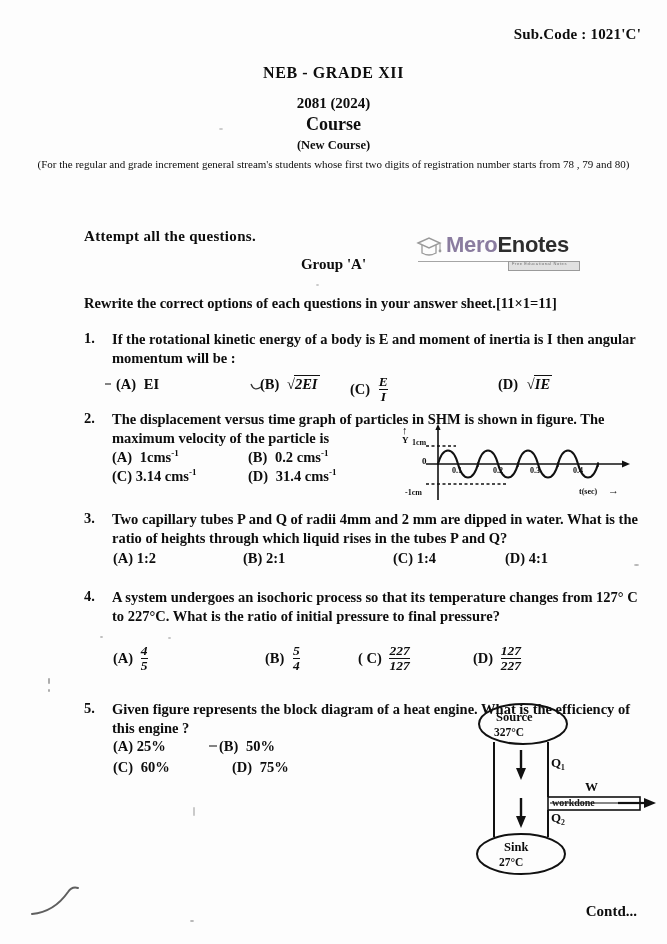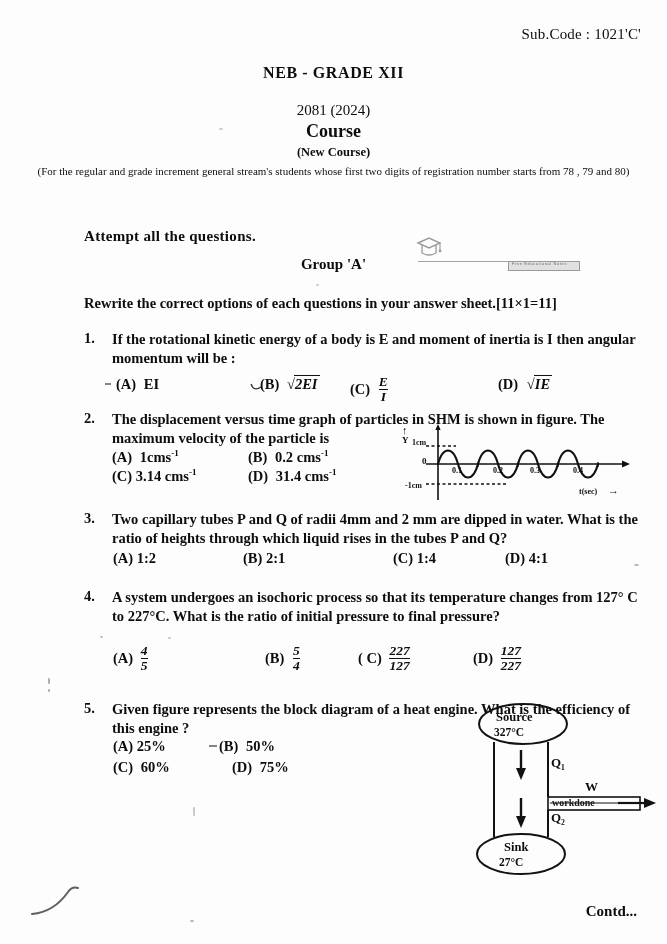--- a/index.html
+++ b/index.html
@@ -15,29 +15,29 @@
     overflow: hidden;
     font-family: "Liberation Serif", "DejaVu Serif", serif;
     color: #0d0d0d;
     -webkit-font-smoothing: none;
   }
   .abs { position: absolute; }
 
   
   #subcode {
     top: 26px; right: 26px;
-    font-size: 15px; font-weight: normal;
+    font-size: 15px; font-weight: bold;
     letter-spacing: .2px;
   }
   #title-block {
     top: 64px; left: 0; width: 667px;
     text-align: center;
   }
   #title-block .l1 { font-size: 16px; font-weight: bold; letter-spacing: .6px; }
-  #title-block .l2 { font-size: 15px; font-weight: normal; margin-top: 20px; }
+  #title-block .l2 { font-size: 15px; font-weight: bold; margin-top: 13px; }
   #title-block .l3 { font-size: 18px; font-weight: bold; margin-top: 2px; }
   #title-block .l4 { font-size: 12.5px; font-weight: bold; margin-top: 3px; }
   #title-block .l5 {
     font-size: 11px; font-weight: normal; margin-top: 4px;
     line-height: 1.35; padding: 0 24px;
   }
 
   #attempt {
     top: 228px; left: 84px;
     font-size: 15px; font-weight: bold; letter-spacing: .3px;
@@ -154,20 +154,21 @@
   <div class="abs" id="attempt">Attempt all the questions.</div>
   <div class="abs" id="rewrite">Rewrite the correct options of each questions in your answer sheet.[11×1=11]</div>
 
   <div class="abs" id="watermark">
     <svg class="wm-glyph" width="30" height="28" viewBox="0 0 30 28">
       <path d="M4 10 L15 5 L26 10 L15 15 Z" fill="none" stroke="#8d8d8d" stroke-width="1.4"></path>
       <path d="M8 12 L8 20 Q15 24 22 20 L22 12" fill="none" stroke="#8d8d8d" stroke-width="1.3"></path>
       <line x1="26" y1="10" x2="26" y2="17" stroke="#8d8d8d" stroke-width="1.1"></line>
       <circle cx="26" cy="18" r="1.4" fill="#8d8d8d"></circle>
     </svg>
+    <div class="wm-text"><span class="wm-mero">Mero</span><span class="wm-enotes">Enotes</span></div>
     <div class="wm-rule"></div>
     <div class="wm-rule2"></div>
     <div class="wm-tiny">Free Educational Notes</div>
   </div>
 
   <div class="qnum" style="top:330px; left:84px;">1.</div>
   <div class="q" style="top:330px; left:112px; width:525px;">If the rotational kinetic energy of a body is E and moment of inertia is I then angular momentum will be :</div>
 
   <div class="opts" style="top:376px; left:0; width:667px;">
     <div class="opt" style="left:116px;">
@@ -243,21 +244,21 @@
       <line x1="122" y1="38" x2="122" y2="43" stroke="#111" stroke-width="1.2"></line>
       <line x1="162" y1="38" x2="162" y2="43" stroke="#111" stroke-width="1.2"></line>
       <line x1="202" y1="38" x2="202" y2="43" stroke="#111" stroke-width="1.2"></line>
     </svg>
 
     
     <div class="abs" style="top:0px; left:6px; font-size:11px; font-weight:bold;">↑</div>
     <div class="abs" style="top:11px; left:6px; font-size:9px; font-weight:bold;">Y</div>
     <div class="abs" style="top:14px; left:16px; font-size:8px; font-weight:bold;">1cm</div>
     <div class="abs" style="top:32px; left:26px; font-size:9px; font-weight:bold;">0</div>
-    <div class="abs" style="top:57px; left:9px; font-size:8px; font-weight:bold;">-1cm</div>
+    <div class="abs" style="top:64px; left:9px; font-size:8px; font-weight:bold;">-1cm</div>
 
     <div class="abs" style="top:42px; left:56px; font-size:8px; font-weight:bold;">0.1</div>
     <div class="abs" style="top:42px; left:97px; font-size:8px; font-weight:bold;">0.2</div>
     <div class="abs" style="top:42px; left:134px; font-size:8px; font-weight:bold;">0.3</div>
     <div class="abs" style="top:42px; left:177px; font-size:8px; font-weight:bold;">0.4</div>
 
     <div class="abs" style="top:63px; left:183px; font-size:8px; font-weight:bold;">t(sec)</div>
     <div class="abs" style="top:60px; left:212px; font-size:11px; font-weight:bold;">→</div>
   </div>
 

